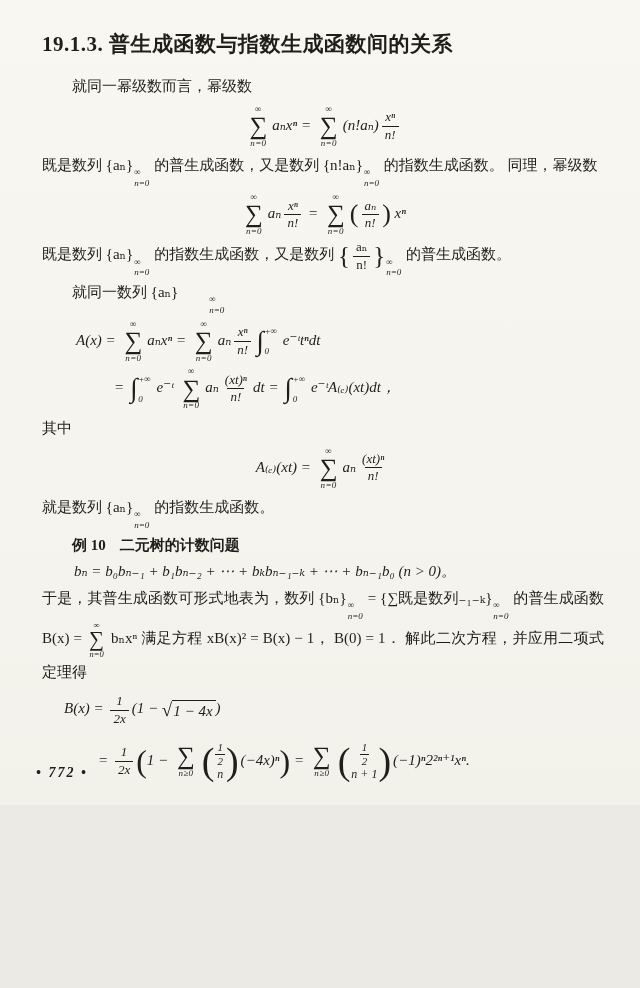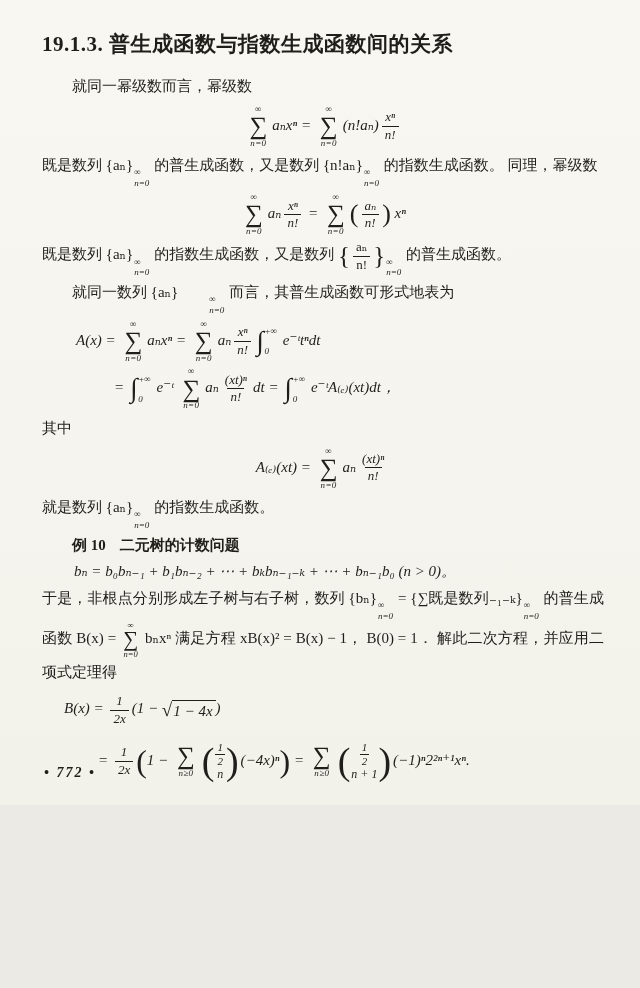--- a/index.html
+++ b/index.html
@@ -42,21 +42,21 @@
   .bigb { font-size:25px; font-style:normal; vertical-align:middle; font-weight:300; line-height:1; }
   .bigp { font-size:32px; font-style:normal; vertical-align:middle; font-weight:200; line-height:1; }
   .binom { display:inline-flex; align-items:center; vertical-align:middle; margin:0 2px; }
   .binom .bp { font-size:38px; font-weight:200; line-height:.95; font-style:normal; }
   .binom .bstack { display:inline-flex; flex-direction:column; align-items:center;
                    font-size:12px; line-height:1.1; padding:0 1px; }
   .binom .bfrac { display:inline-flex; flex-direction:column; align-items:center; font-size:11px; line-height:1.2; }
   .binom .bfrac .den { border-top:1px solid #1f1e1a; padding:0 2px; }
   .exlabel { font-weight:700; margin-right:14px;margin-top:21px; }
   .exname { font-weight:700; }
-  .pagenum { position:absolute; left:44px; bottom:24px; font-size:14px; font-weight:700;
+  .pagenum { position:absolute; left:36px; bottom:24px; font-size:14px; font-weight:700;
              font-style:italic; letter-spacing:2px; }
 </style>
 </head>
 <body>
 
 <div class="page">
 
   <h1 class="title">19.1.3. 普生成函数与指数生成函数间的关系</h1>
 
   <p class="para indent">就同一幂级数而言，幂级数</p>
@@ -113,21 +113,21 @@
         <span class="num">aₙ</span>
         <span class="den">n!</span>
       </span><span class="bigb">}</span><span class="stack">
         <span>∞</span>
         <span>n=0</span>
       </span><span> 的普生成函数。</span></p>
 
   <p class="para indent"><span>就同一数列 {aₙ}</span><span class="stack">
         <span>∞</span>
         <span>n=0</span>
-      </span><span> 而言，其普生成函数可形式地表为</span></p>
+      </span></p>
 
   <div class="formula fml-ax1">
     <span>A(x)</span>
     <span>=</span>
     <span class="sum">
         <span class="lim">∞</span>
         <span class="sigma">∑</span>
         <span class="lim">n=0</span>
       </span><span>aₙxⁿ</span>
     <span>=</span>
@@ -193,21 +193,21 @@
         <span>∞</span>
         <span>n=0</span>
       </span><span> 的指数生成函数。</span></p>
 
   <p class="para indent"><span class="exlabel">例 10</span><span class="exname">二元树的计数问题</span></p>
 
 
 
   <div class="formula fml-bn">bₙ = b₀bₙ₋₁ + b₁bₙ₋₂ + ⋯ + bₖbₙ₋₁₋ₖ + ⋯ + bₙ₋₁b₀ (n &gt; 0)。</div>
 
-  <p class="para"><span>于是，非根点分别形成左子树与右子树，数列 {bₙ}</span><span class="stack">
+  <p class="para"><span>于是，其普生成函数可形式地表为，数列 {bₙ}</span><span class="stack">
         <span>∞</span>
         <span>n=0</span>
       </span><span> = {∑既是数列₋₁₋ₖ}</span><span class="stack">
         <span>∞</span>
         <span>n=0</span>
       </span><span> 的普生成函数 B(x) = </span><span class="sumi">
         <span class="lim">∞</span>
         <span class="sigma">∑</span>
         <span class="lim">n=0</span>
       </span><span> bₙxⁿ 满足方程 xB(x)² = B(x) − 1， B(0) = 1． 解此二次方程，并应用二项式定理得</span></p>

